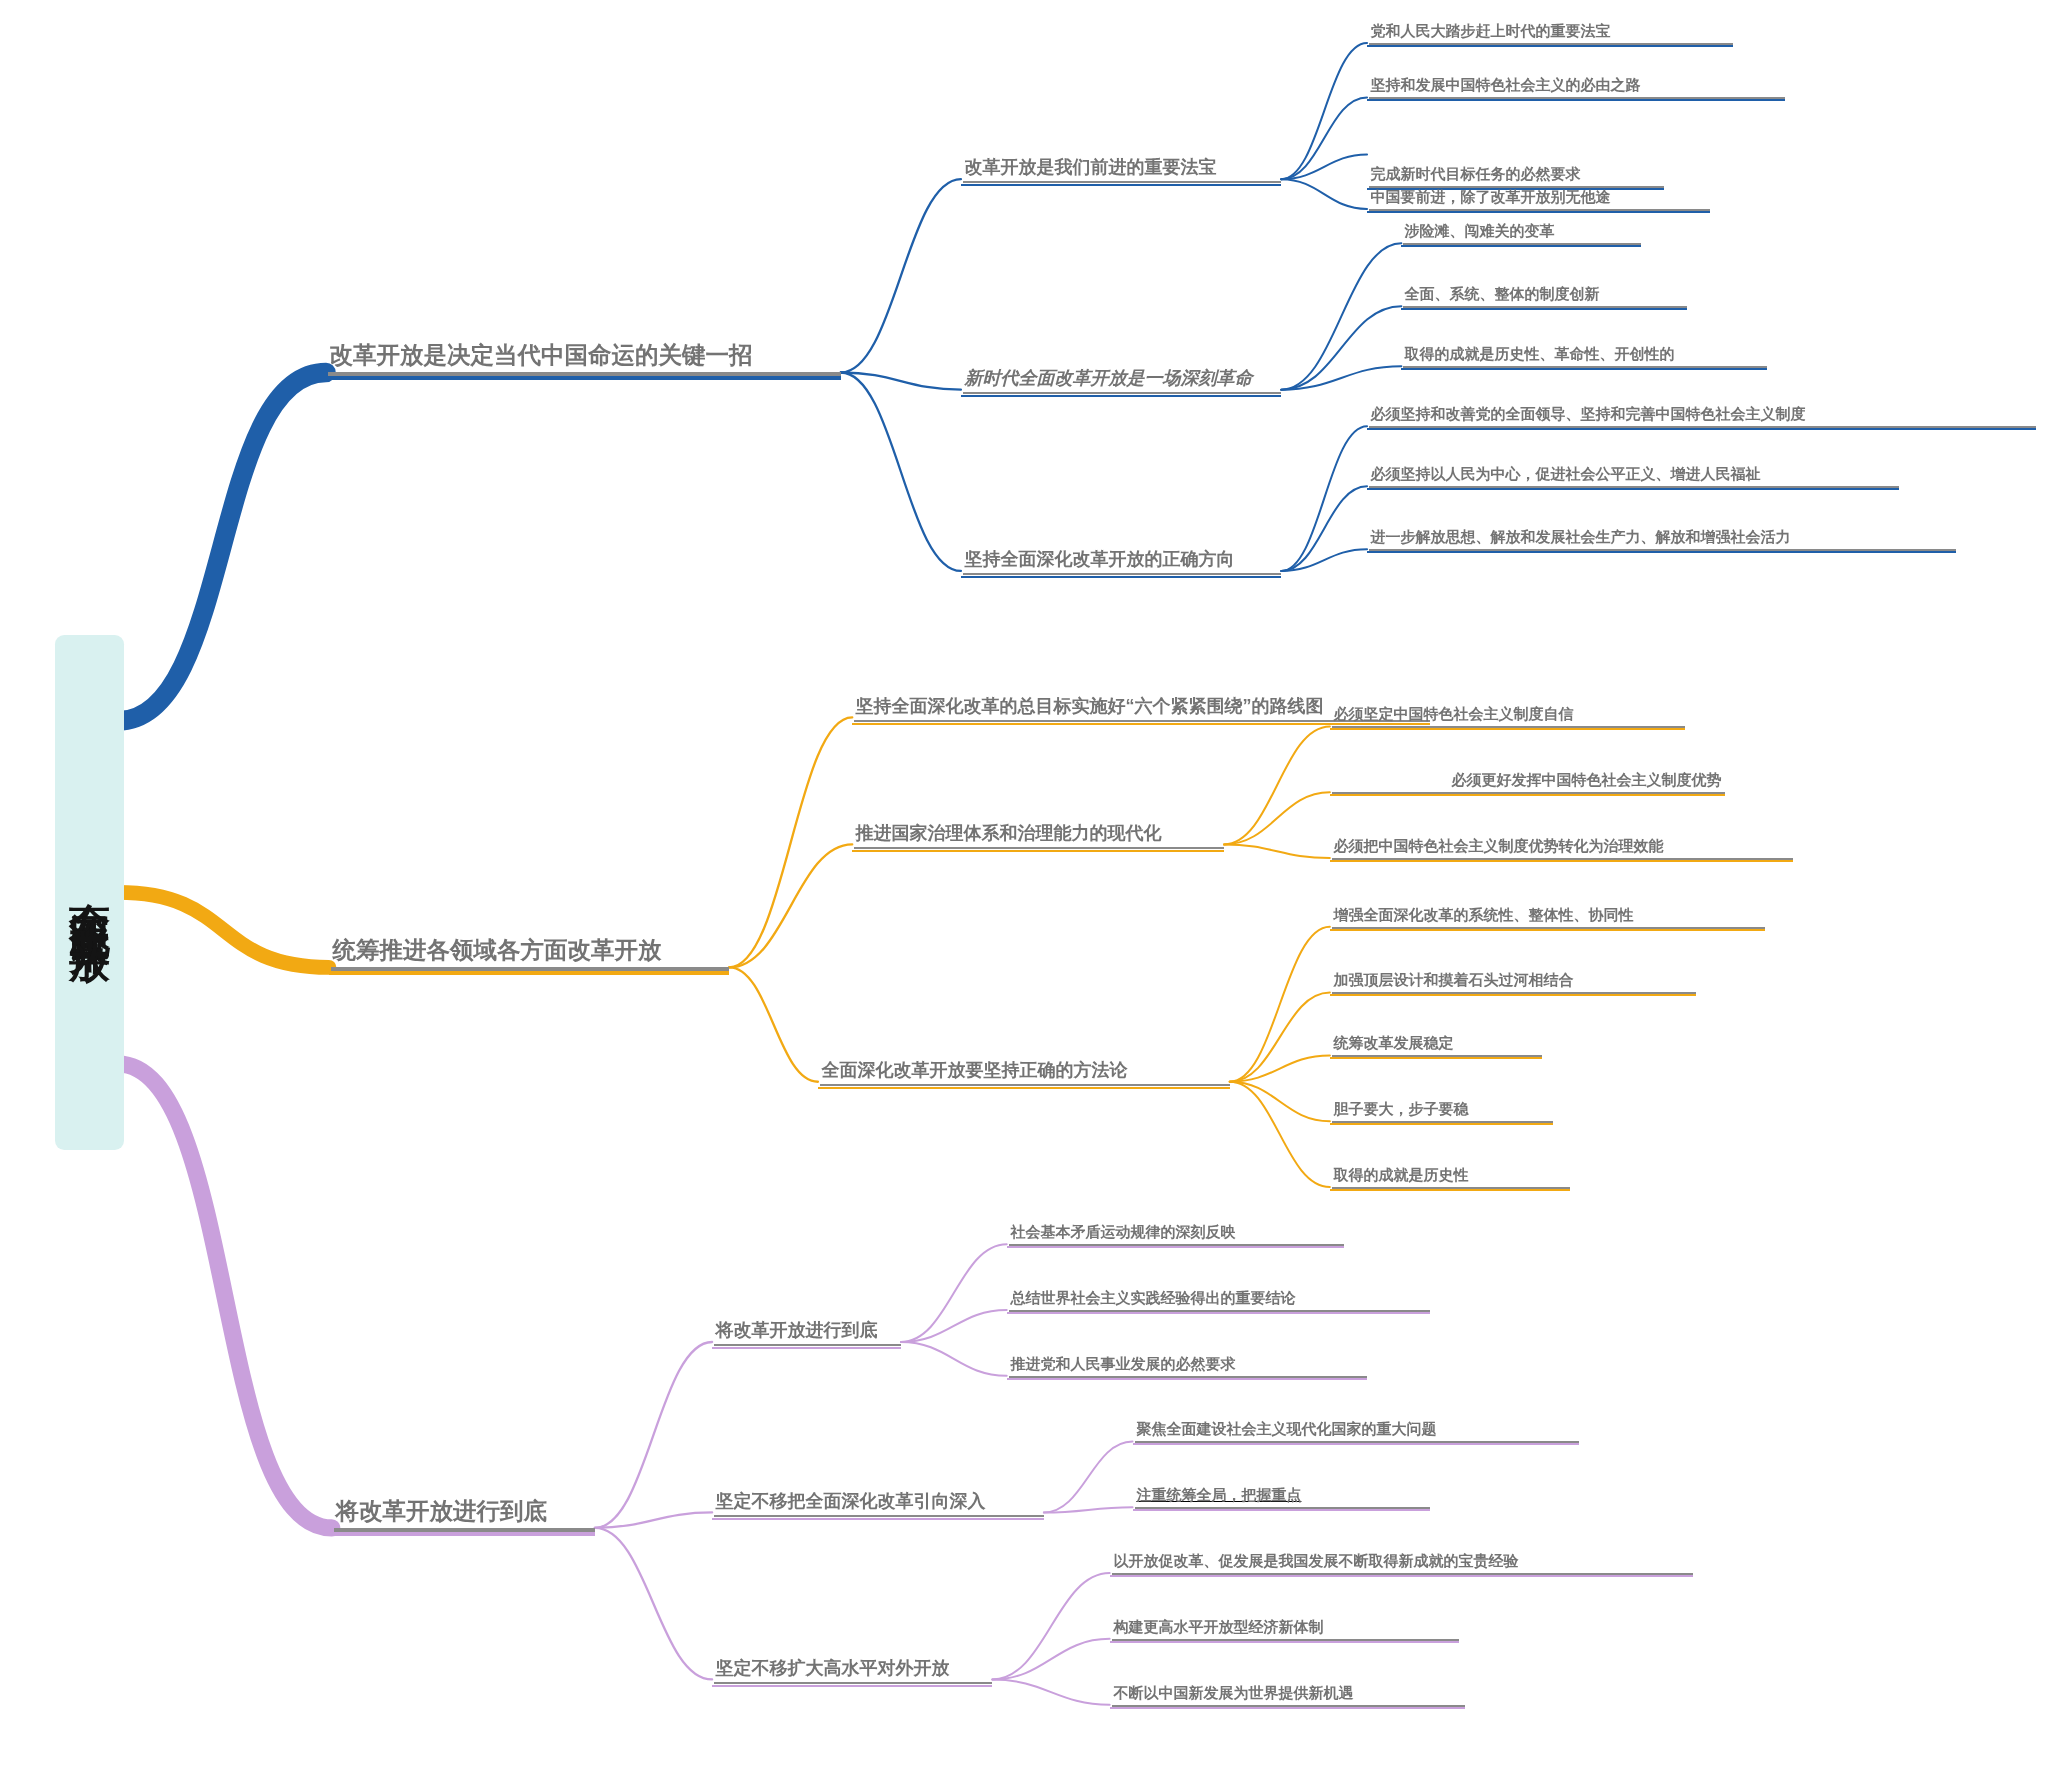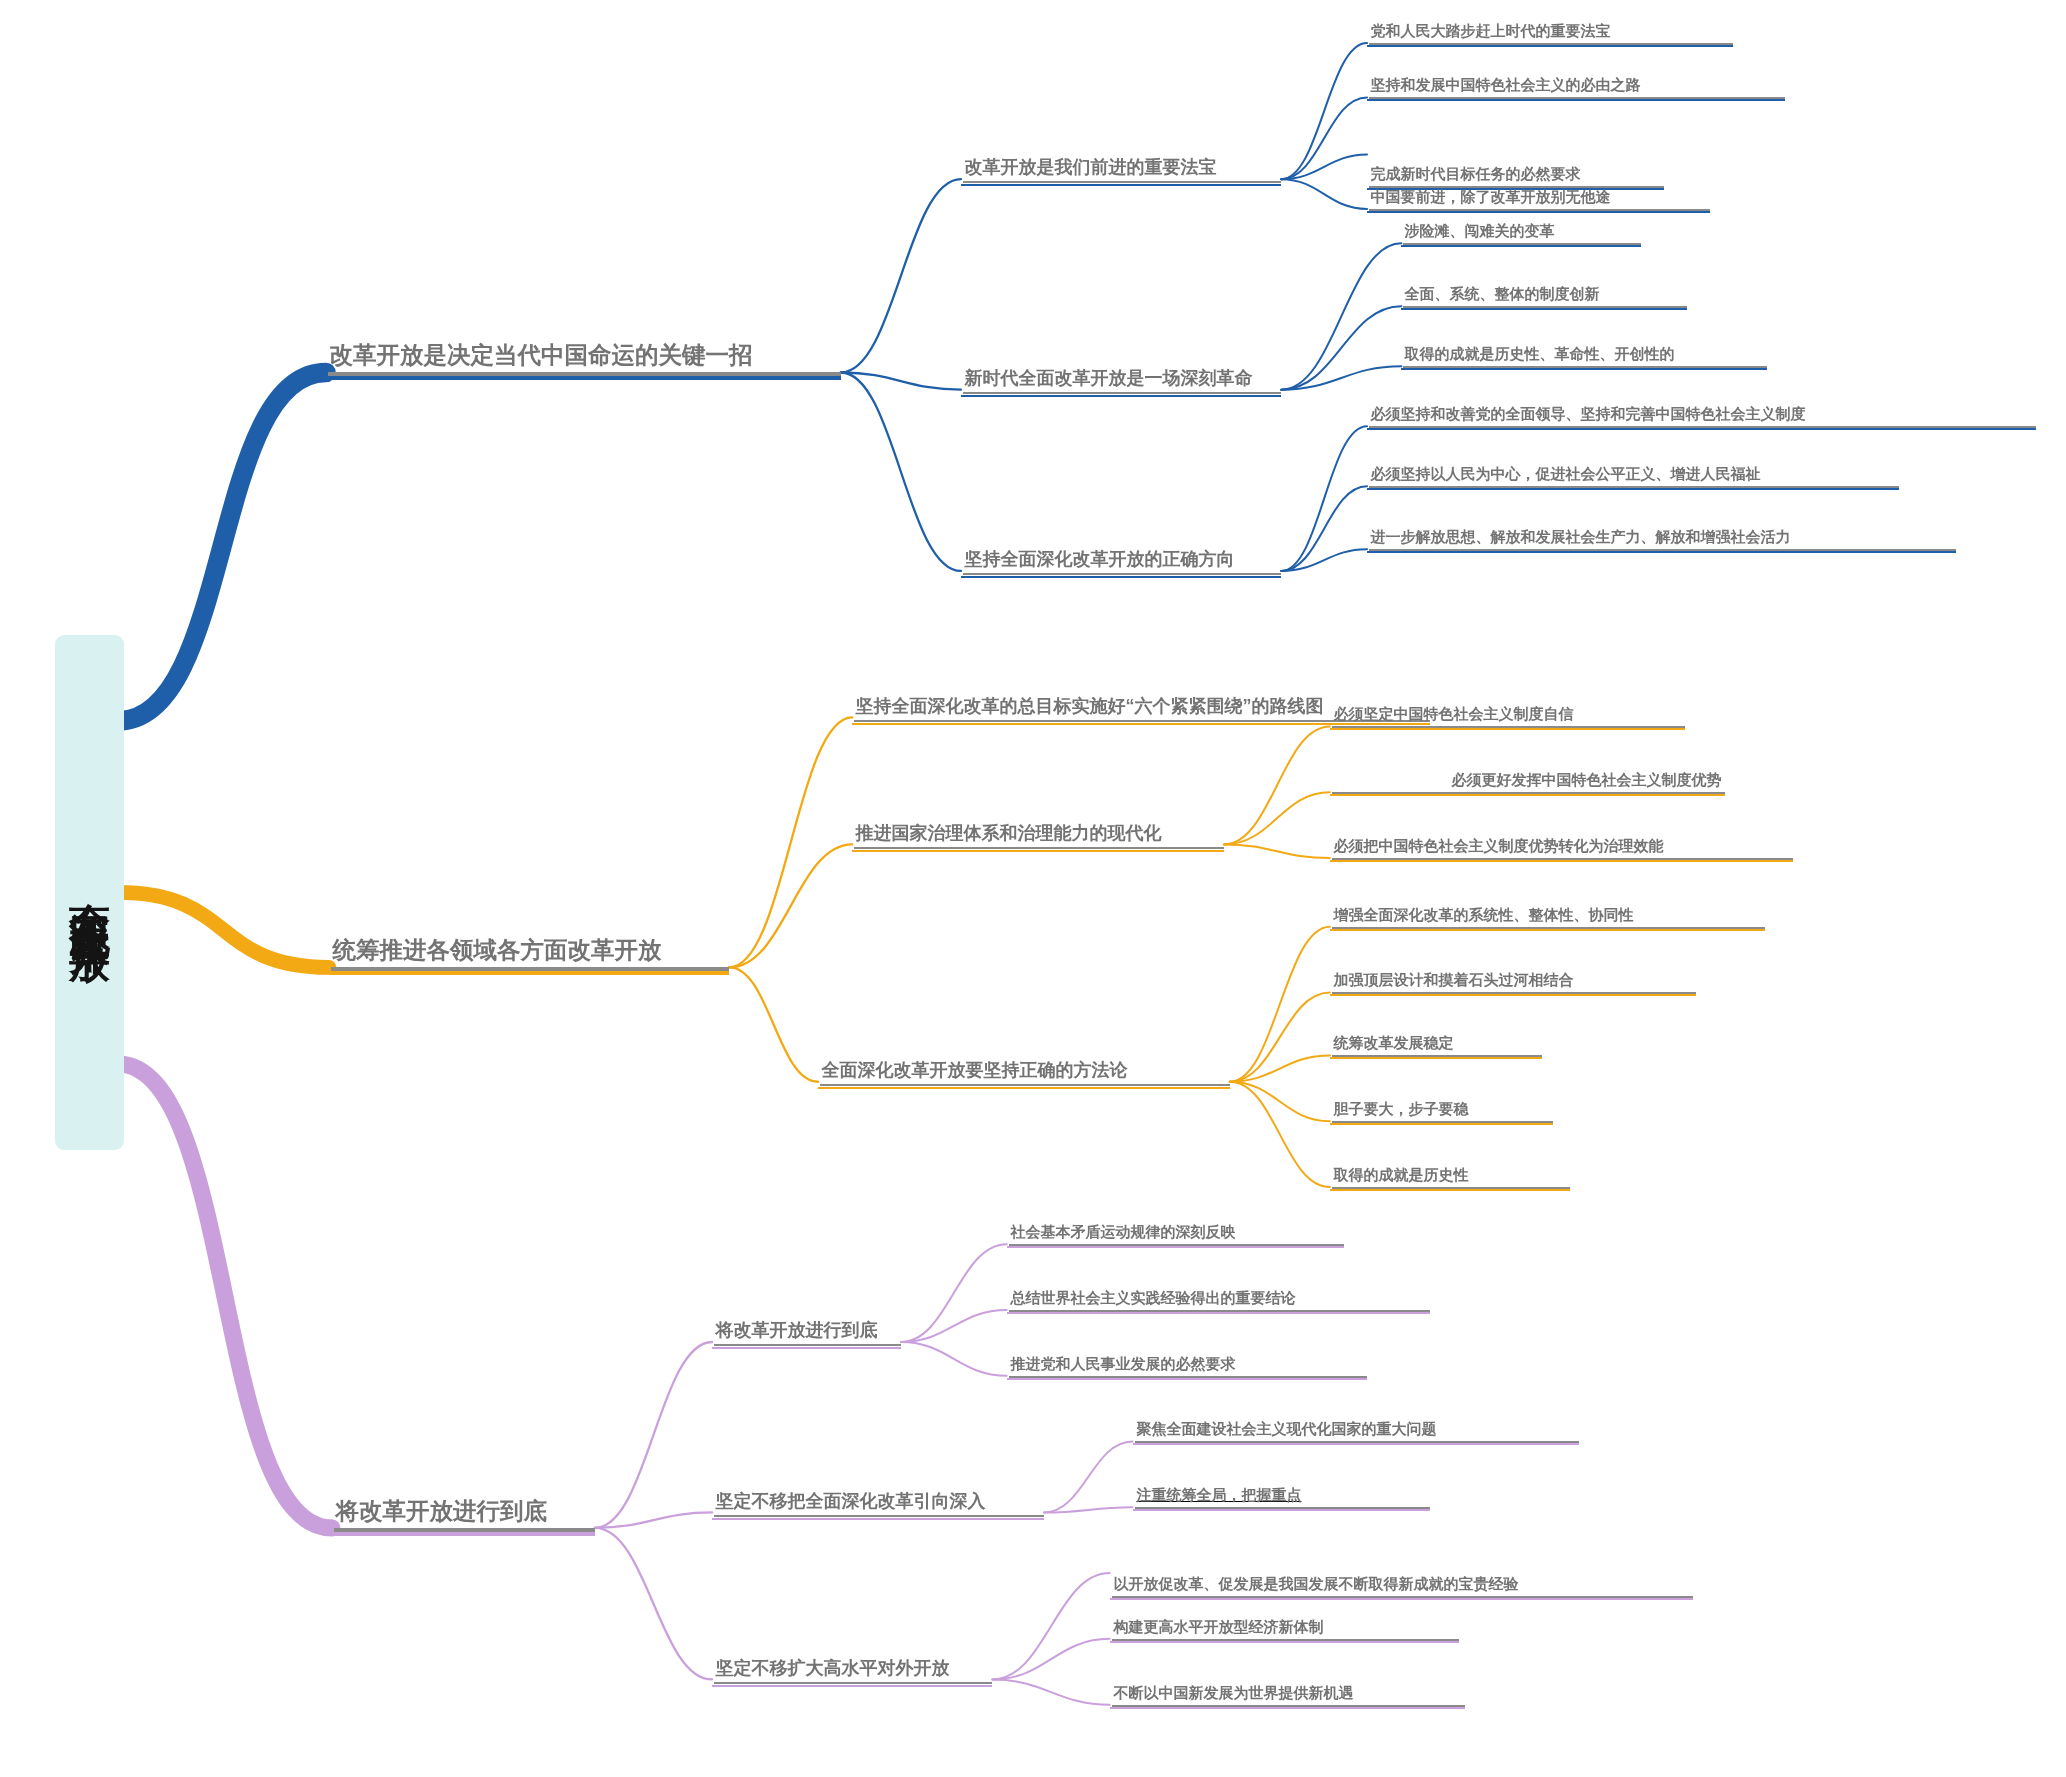--- a/index.html
+++ b/index.html
@@ -116,21 +116,21 @@
         <span class="ul"></span>
       </div>
       <div class="node lvl3" style="left: 1367px; top: 134px; width: 297px; margin-top: 32px; --accent: #1f5fa9;">
         <span class="label">完成新时代目标任务的必然要求</span>
         <span class="ul"></span>
       </div>
       <div class="node lvl3" style="left: 1367px; top: 189px; width: 343px; --accent: #1f5fa9;">
         <span class="label">中国要前进，除了改革开放别无他途</span>
         <span class="ul"></span>
       </div>
-      <div class="node lvl2" style="left: 961px; top: 369px; width: 320px; --accent: #1f5fa9;">
+      <div class="node lvl2" style="left: 961px; top: 369px; width: 320px; font-style: italic; --accent: #1f5fa9;">
         <span class="label">新时代全面改革开放是一场深刻革命</span>
         <span class="ul"></span>
       </div>
       <div class="node lvl3" style="left: 1401px; top: 223px; width: 240px; --accent: #1f5fa9;">
         <span class="label">涉险滩、闯难关的变革</span>
         <span class="ul"></span>
       </div>
       <div class="node lvl3" style="left: 1401px; top: 286px; width: 286px; --accent: #1f5fa9;">
         <span class="label">全面、系统、整体的制度创新</span>
         <span class="ul"></span>
@@ -232,21 +232,21 @@
         <span class="ul"></span>
       </div>
       <div class="node lvl3" style="left: 1133px; top: 1487px; width: 297px; text-decoration: underline; --accent: #c9a0dc;">
         <span class="label">注重统筹全局，把握重点</span>
         <span class="ul"></span>
       </div>
       <div class="node lvl2" style="left: 712px; top: 1659px; width: 280px; --accent: #c9a0dc;">
         <span class="label">坚定不移扩大高水平对外开放</span>
         <span class="ul"></span>
       </div>
-      <div class="node lvl3" style="left: 1110px; top: 1553px; width: 583px; margin-top: 23px; --accent: #c9a0dc;">
+      <div class="node lvl3" style="left: 1110px; top: 1553px; width: 583px; --accent: #c9a0dc;">
         <span class="label">以开放促改革、促发展是我国发展不断取得新成就的宝贵经验</span>
         <span class="ul"></span>
       </div>
       <div class="node lvl3" style="left: 1110px; top: 1619px; width: 349px; --accent: #c9a0dc;">
         <span class="label">构建更高水平开放型经济新体制</span>
         <span class="ul"></span>
       </div>
       <div class="node lvl3" style="left: 1110px; top: 1685px; width: 355px; --accent: #c9a0dc;">
         <span class="label">不断以中国新发展为世界提供新机遇</span>
         <span class="ul"></span>

